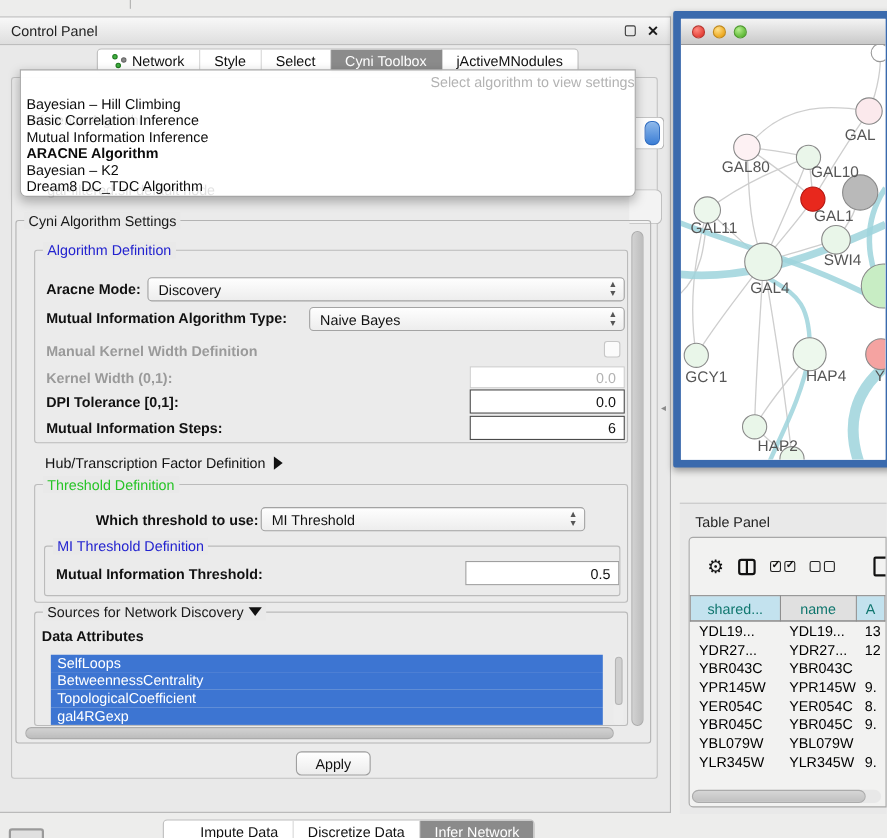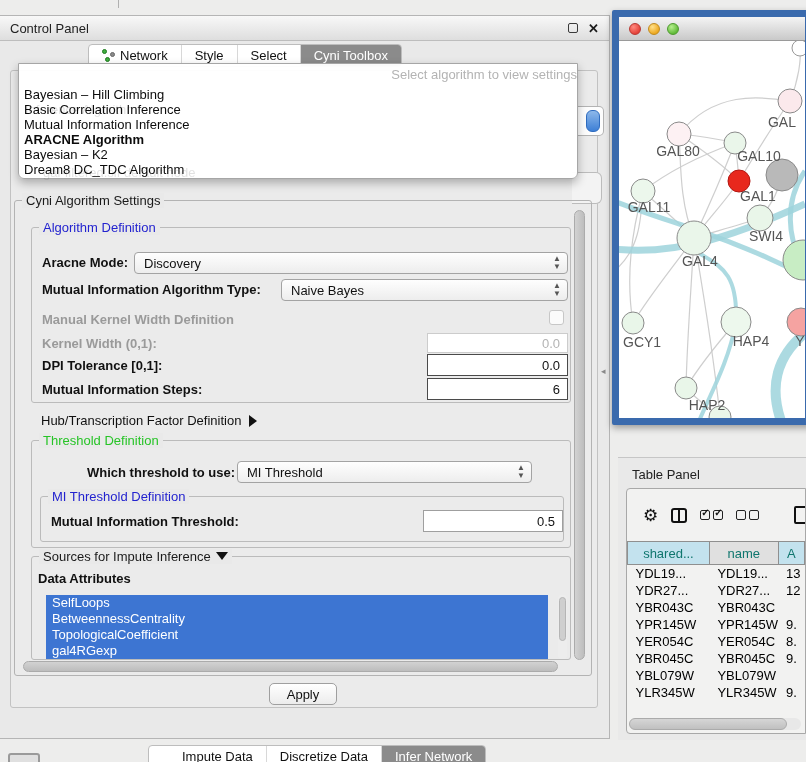--- a/index.html
+++ b/index.html
@@ -169,20 +169,23 @@
     </span>
     <span class="tab">
         <span>Style</span>
       </span>
     <span class="tab">
         <span>Select</span>
       </span>
     <span class="tab sel">
         <span>Cyni Toolbox</span>
       </span>
+    <span class="tab">
+        <span>jActiveMNodules</span>
+      </span>
   </div>
 
   <div class="outerbox"></div>
   <div class="combo-remnant">
       <span class="blue"></span>
     </div>
   <div class="box-remnant"></div>
 
   <div class="popup">
     <div class="popup-placeholder">Select algorithm to view settings</div>
@@ -267,21 +270,21 @@
         <span class="legend blue">MI Threshold Definition</span>
         <span class="lbl" style="left:10px; top:17px;">Mutual Information Threshold:</span>
         <div class="tf" style="left:382px; top:13px; width:140px;">
           <span>0.5</span>
         </div>
       </div>
     </div>
 
     <div class="fs" style="left:16px; top:355px; width:540px; height:104px; border-color:#bbbbbb;">
       <span class="legend">
-        <span>Sources for Impute Inference</span><span class="tri-d"></span>
+        <span>Sources for Network Discovery</span><span class="tri-d"></span>
       </span>
       <span class="lbl" style="left:6px; top:14px;">Data Attributes</span>
       <div class="attr-list">
 
           <div class="attr-item">SelfLoops</div>
 
           <div class="attr-item">BetweennessCentrality</div>
 
           <div class="attr-item">TopologicalCoefficient</div>
 

